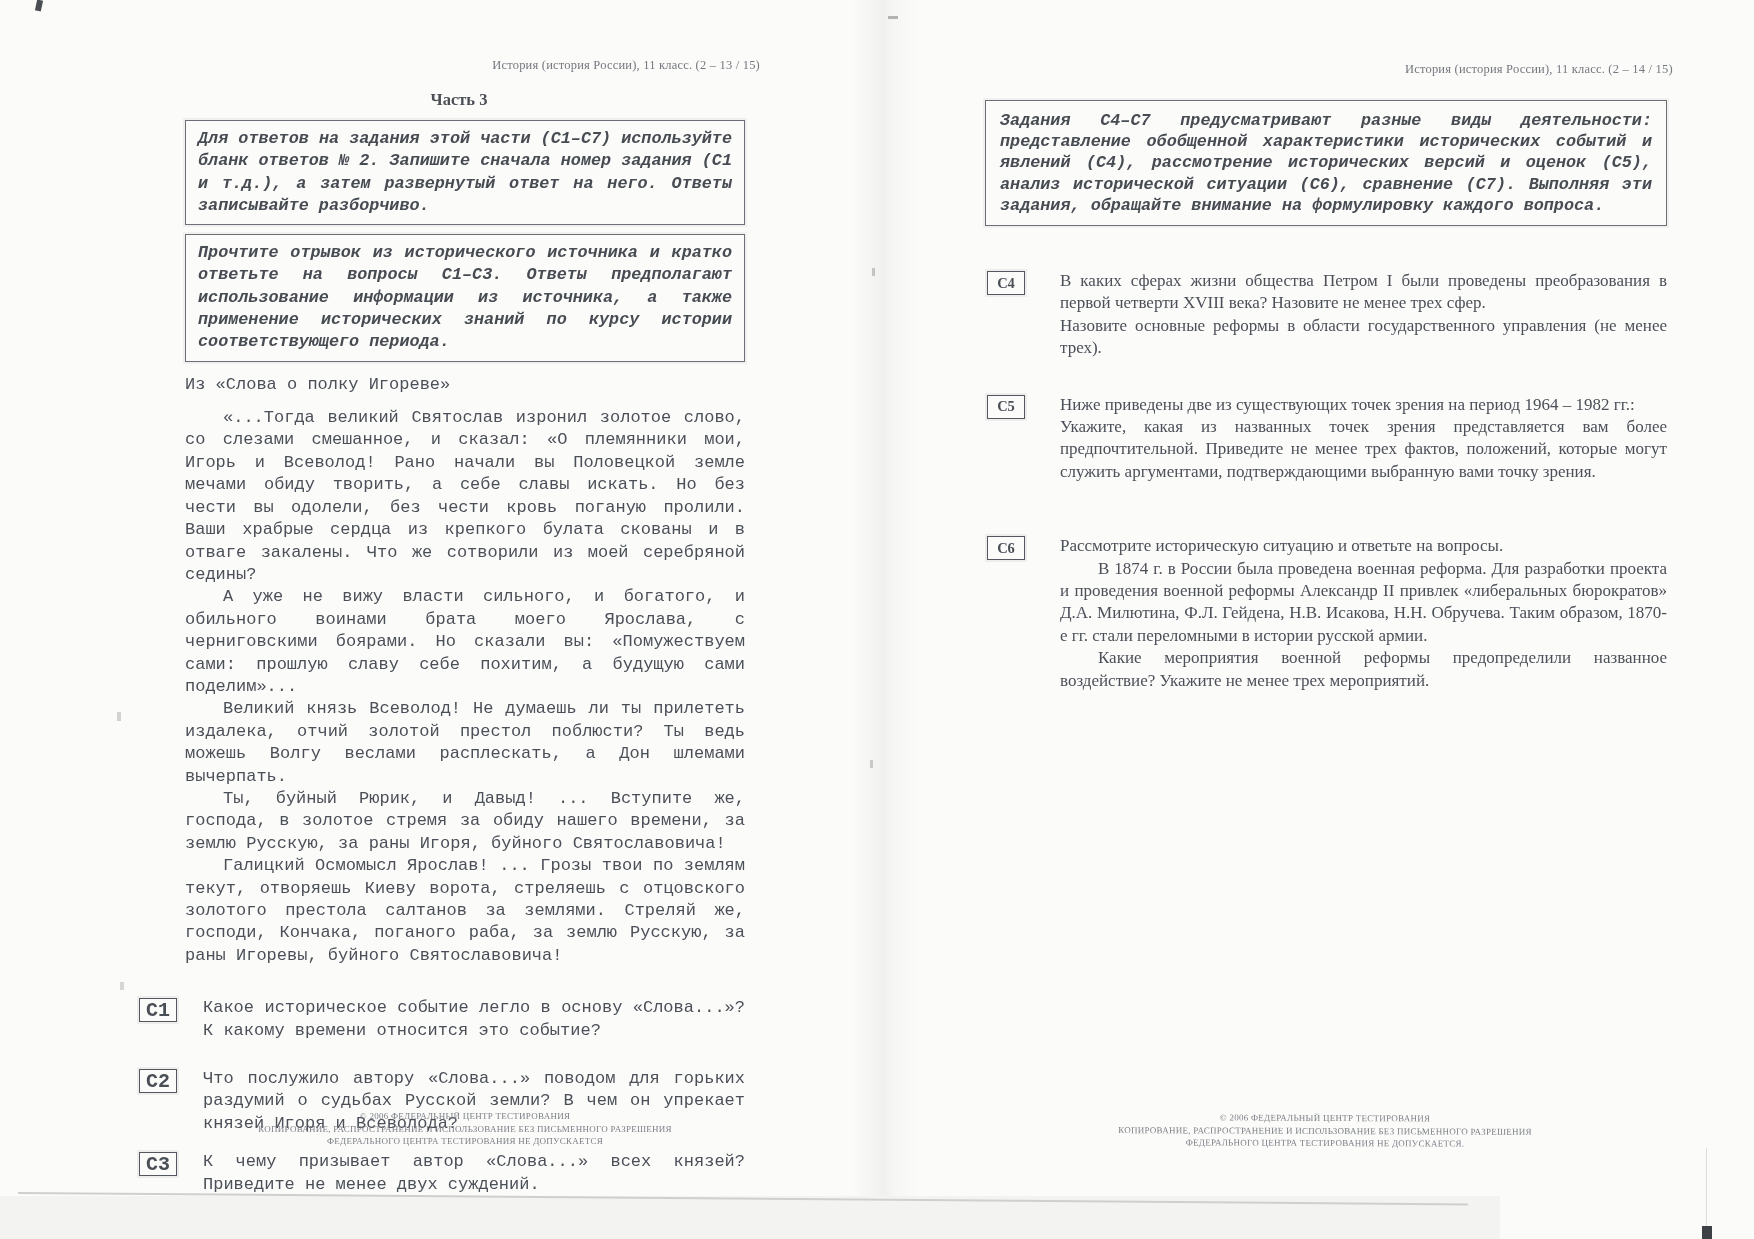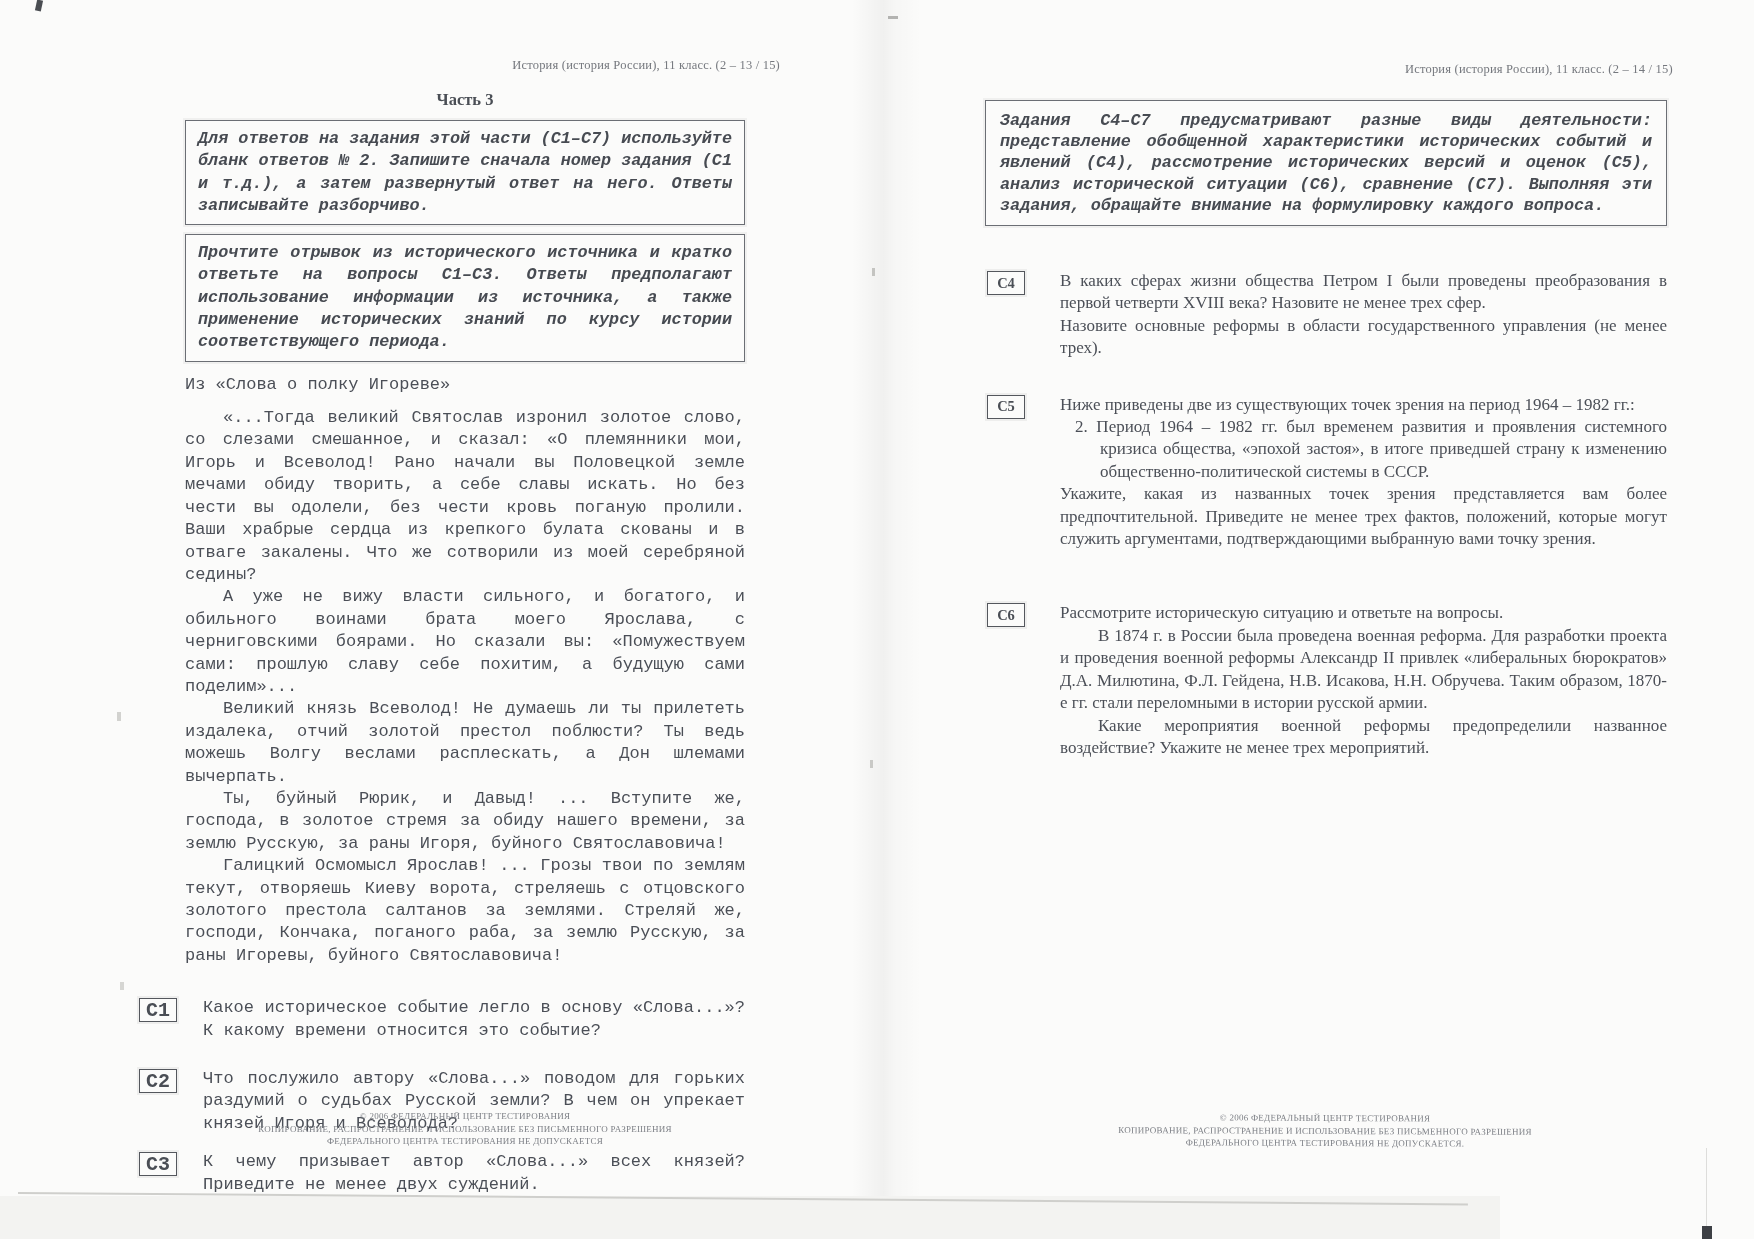--- a/index.html
+++ b/index.html
@@ -28,31 +28,31 @@
   .mark-left-2{position:absolute;left:120px;top:982px;width:4px;height:8px;background:#d6d6d3;}
   .mark-rpage-1{position:absolute;left:872px;top:268px;width:3px;height:8px;background:#c4c4c1;}
   .mark-rpage-2{position:absolute;left:870px;top:760px;width:3px;height:8px;background:#c9c9c6;}
   .edge-vline{position:absolute;left:1706px;top:1148px;width:1px;height:84px;background:#dddddb;}
   .mark-botright{position:absolute;left:1702px;top:1226px;width:10px;height:13px;background:#3d4045;}
 
   
   .page-header{
     position:absolute;font-size:12.5px;color:#75787e;letter-spacing:0.2px;
   }
-  .page-header.left{left:430px;top:58px;width:350px;text-align:right;}
+  .page-header.left{left:410px;top:58px;width:350px;text-align:right;}
   .page-header.right{left:1405px;top:62px;width:310px;text-align:left;}
   .page-footer{
     position:absolute;font-size:9px;line-height:12.5px;text-align:center;
     color:#7b7e84;letter-spacing:0.25px;
   }
   .page-footer.left{left:185px;top:1110px;width:560px;}
   .page-footer.right{left:985px;top:1112px;width:680px;transform:rotate(0.25deg);}
 
   .part-title{
-    position:absolute;left:185px;top:90px;width:560px;text-align:center;
+    position:absolute;left:179px;top:90px;width:560px;text-align:center;
     font-weight:bold;font-size:16.5px;color:#4a4e55;
   }
 
   
   .col{position:absolute;}
   .col.left{left:185px;top:120px;width:560px;font-family:Liberation Mono, monospace;}
   .col.right{left:985px;top:100px;width:682px;}
 
   p{margin:0;text-align:justify;font-size:17px;line-height:22.4px;}
   .indent{text-indent:38px;}
@@ -167,21 +167,20 @@
 
     <div class="task-r c4">
       <span class="tlabel">С4</span>
       <p>В каких сферах жизни общества Петром I были проведены преобразования в первой четверти XVIII века? Назовите не менее трех сфер.</p>
       <p>Назовите основные реформы в области государственного управления (не менее трех).</p>
     </div>
 
     <div class="task-r c5">
       <span class="tlabel">С5</span>
       <p>Ниже приведены две из существующих точек зрения на период 1964 – 1982 гг.:</p>
-      <p class="c5-item">2. Период 1964 – 1982 гг. был временем развития и проявления системного кризиса общества, «эпохой застоя», в итоге приведшей страну к изменению общественно-политической системы в СССР.</p>
       <p>Укажите, какая из названных точек зрения представляется вам более предпочтительной. Приведите не менее трех фактов, положений, которые могут служить аргументами, подтверждающими выбранную вами точку зрения.</p>
     </div>
 
     <div class="task-r c6">
       <span class="tlabel">С6</span>
       <p>Рассмотрите историческую ситуацию и ответьте на вопросы.</p>
       <p class="indent">В 1874 г. в России была проведена военная реформа. Для разработки проекта и проведения военной реформы Александр II привлек «либеральных бюрократов» Д.А. Милютина, Ф.Л. Гейдена, Н.В. Исакова, Н.Н. Обручева. Таким образом, 1870-е гг. стали переломными в истории русской армии.</p>
       <p class="indent">Какие мероприятия военной реформы предопределили названное воздействие? Укажите не менее трех мероприятий.</p>
     </div>
 

